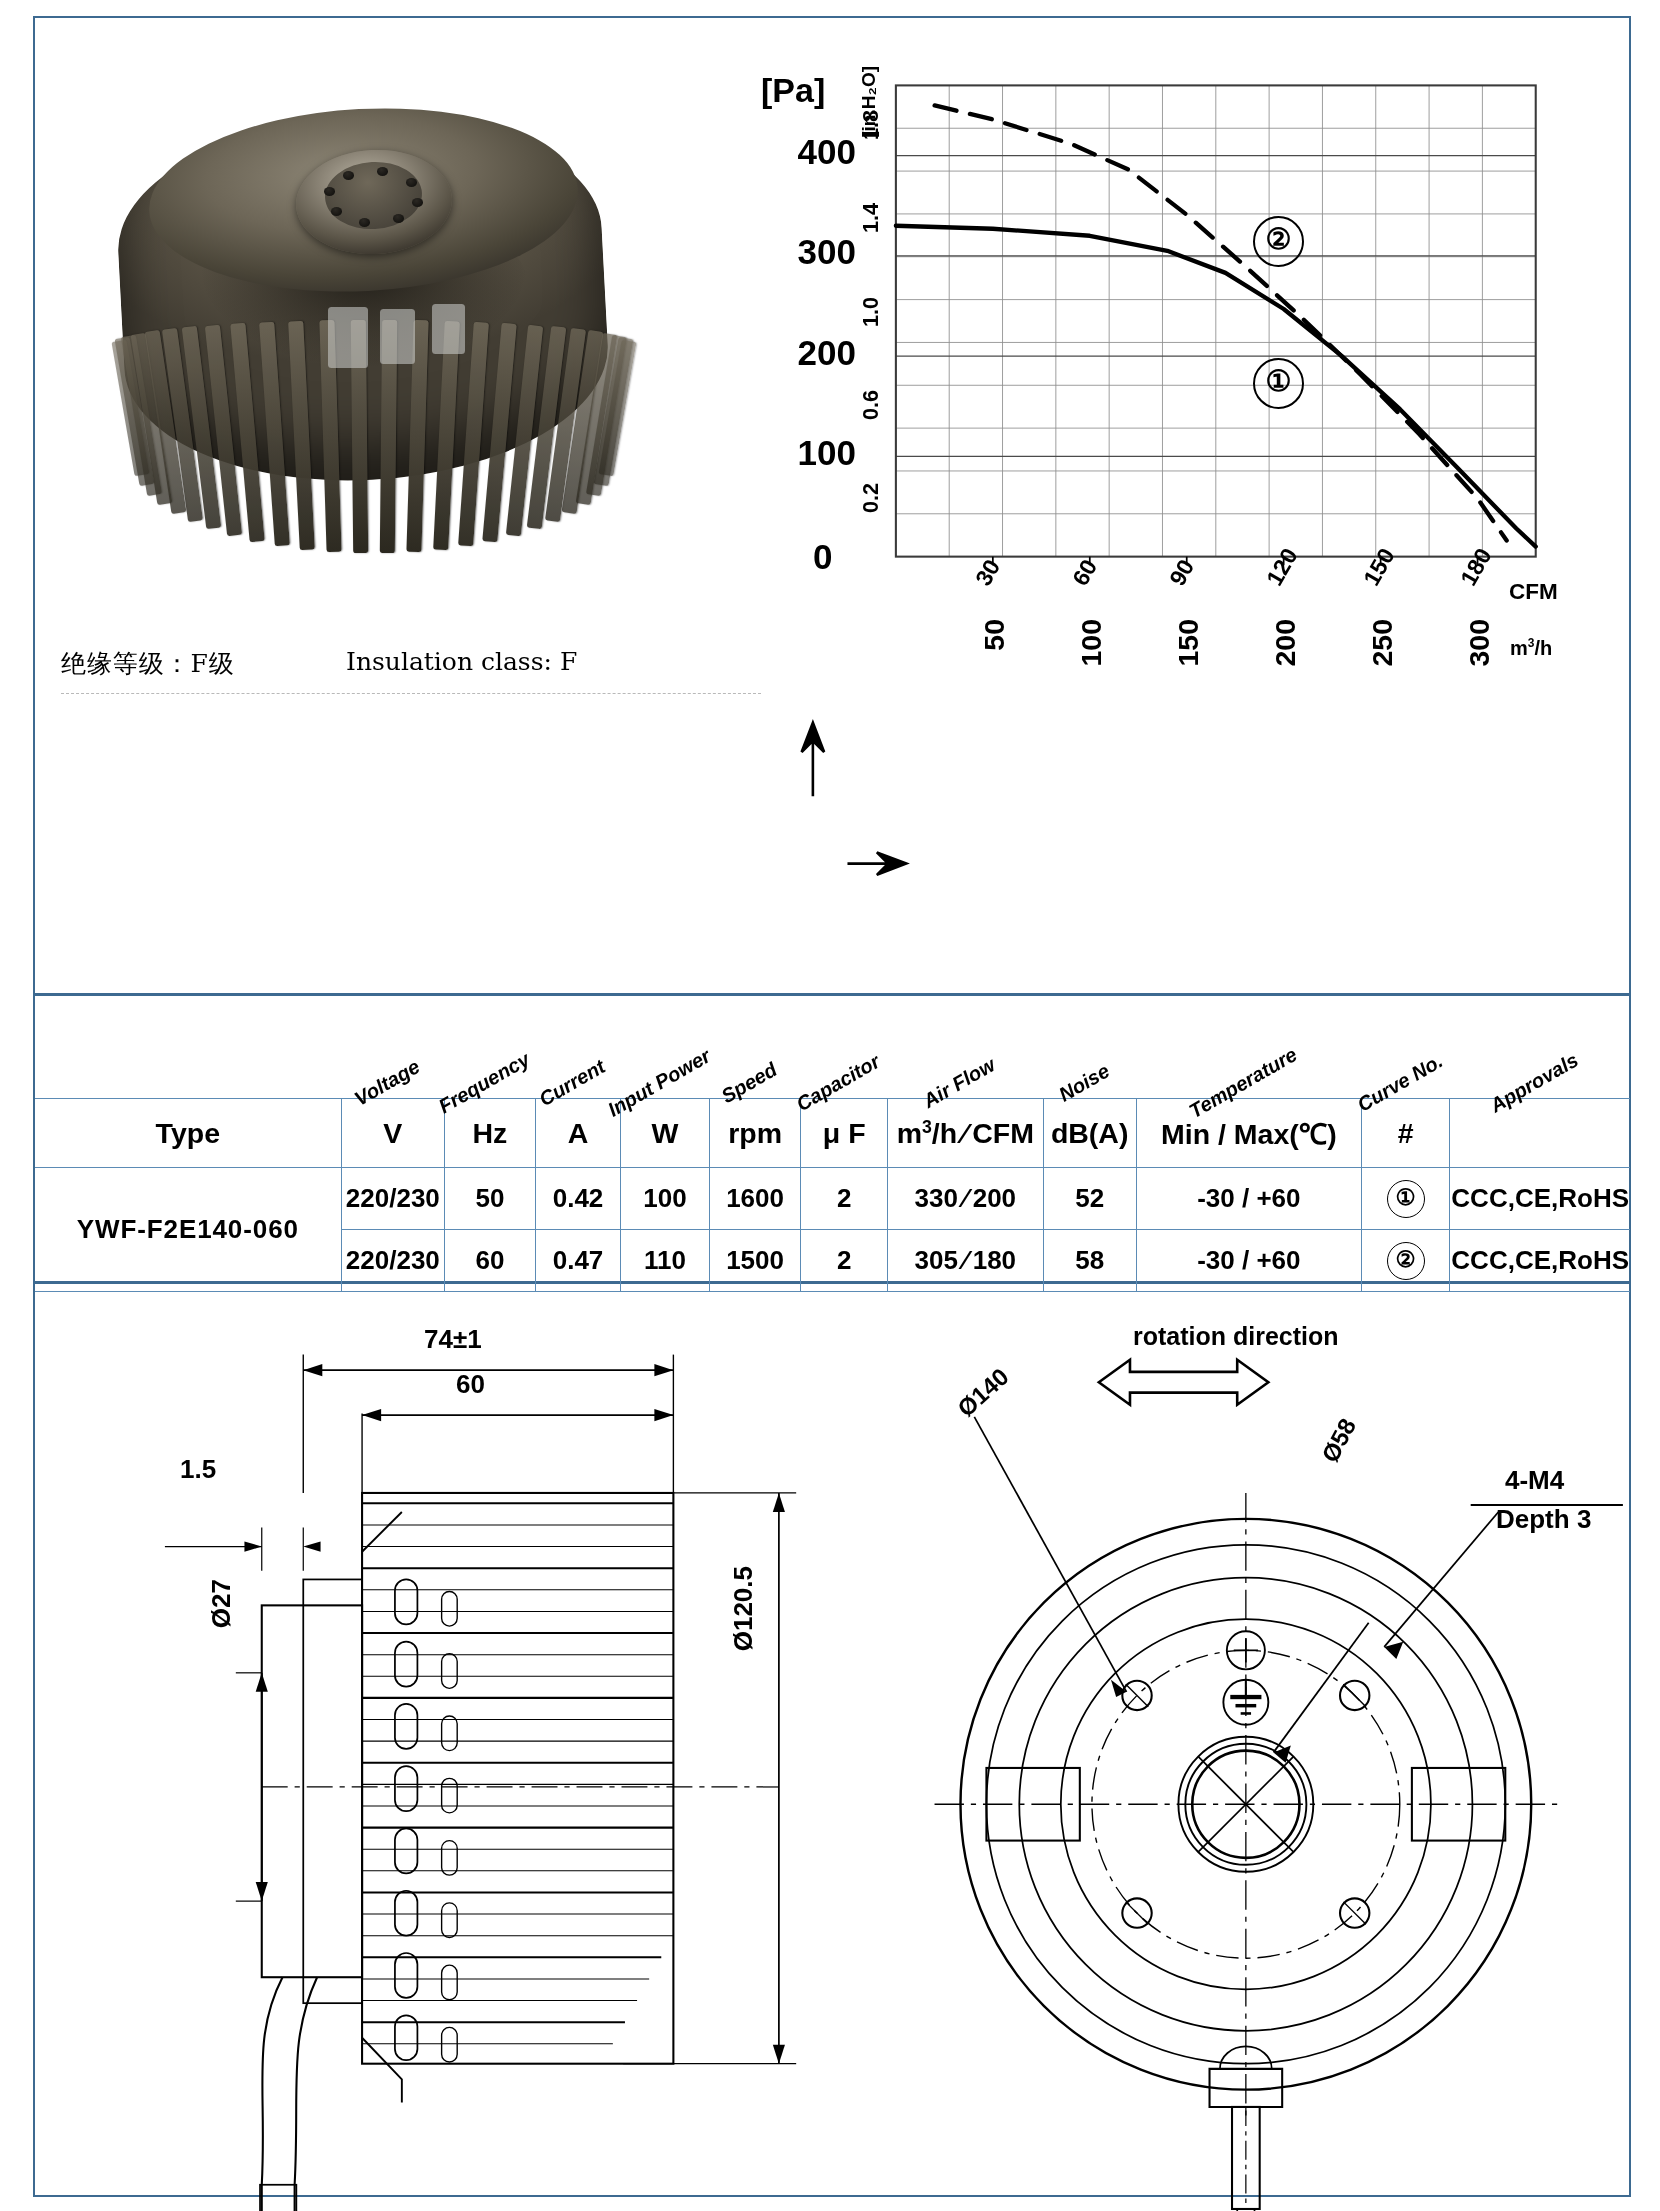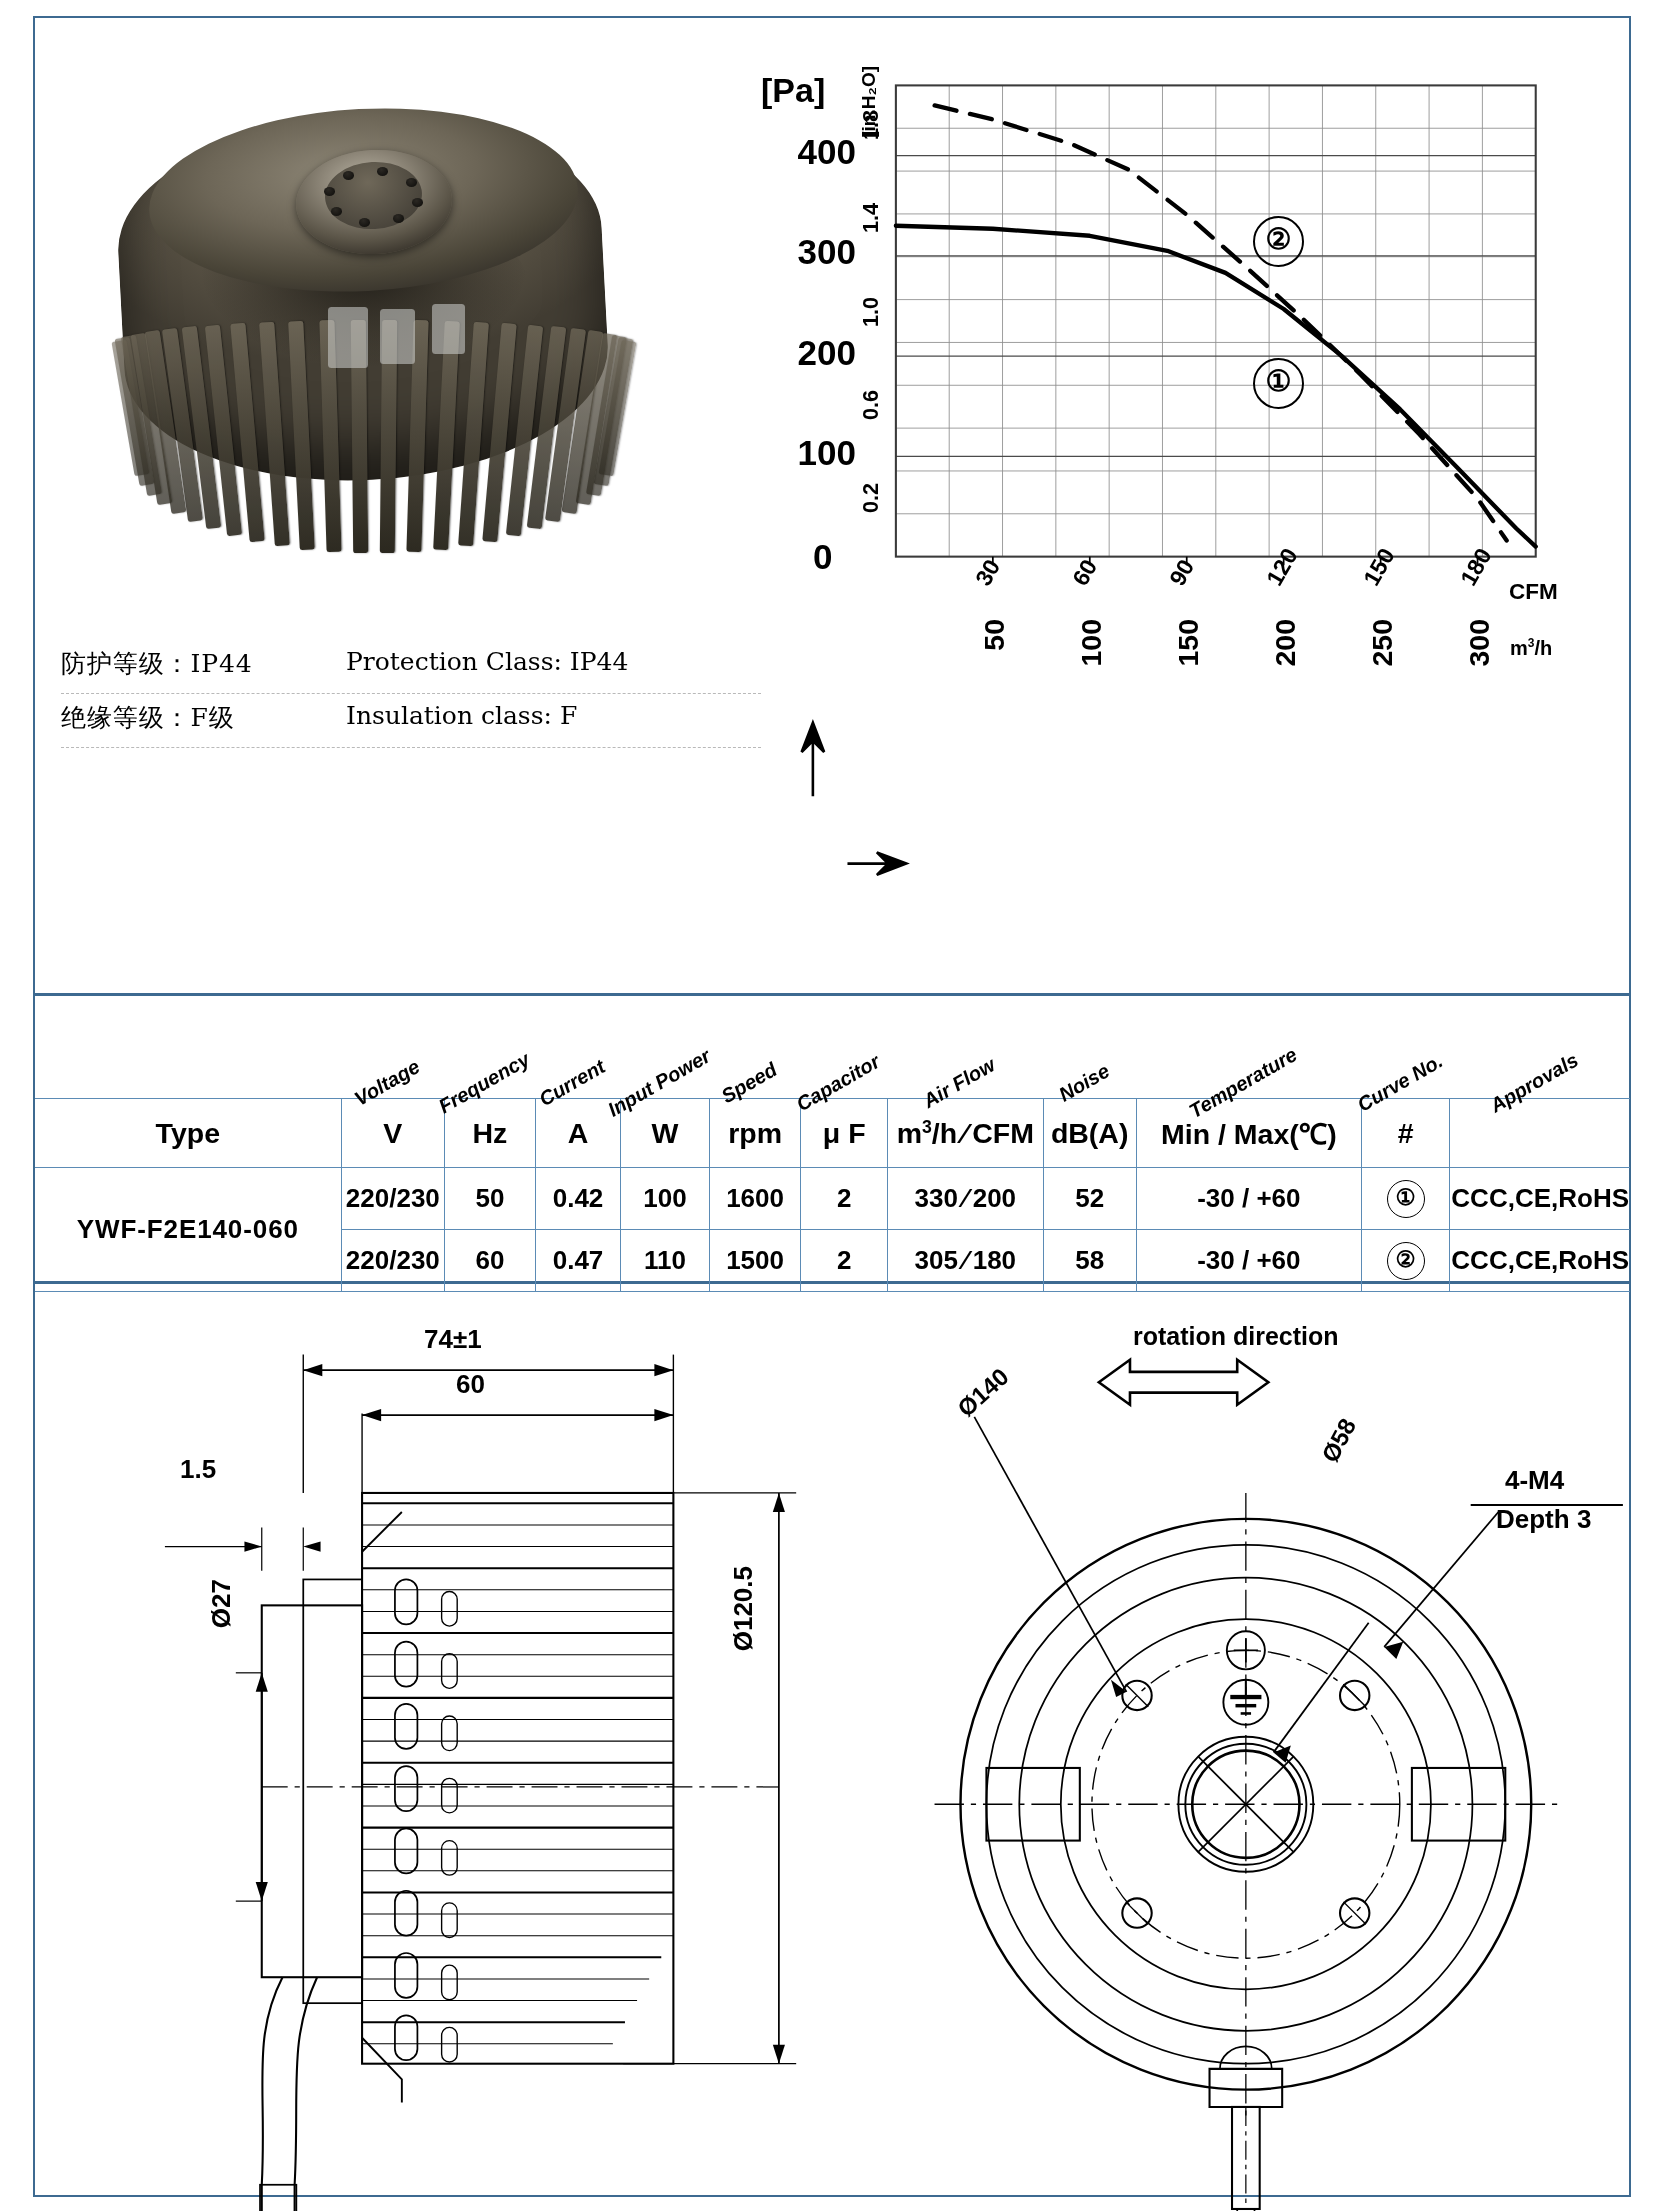--- a/index.html
+++ b/index.html
@@ -139,25 +139,20 @@
           <div class="blade" style="left: 537px; height: 149px; bottom: 115px; opacity: 0.63; transform: rotate(9.7deg);"></div>
           <div class="blade" style="left: 541px; height: 136px; bottom: 125px; opacity: 0.58; transform: rotate(9.85deg);"></div>
         </div>
     <div class="imp-gap" style="left: 259px; top: 259px; width: 40px; height: 61px; opacity: 0.55;"></div>
         <div class="imp-gap" style="left: 311px; top: 261px; width: 35px; height: 55px; opacity: 0.55;"></div>
         <div class="imp-gap" style="left: 363px; top: 256px; width: 33px; height: 50px; opacity: 0.55;"></div>
       </div>
   </div>
 
   <div class="spec">
-    <div class="spec-row">
-      <div class="spec-cn"><span>防护等级：</span><span>IP44</span></div>
-      <div class="spec-en">Protection Class: IP44</div>
-      <div class="dash"></div>
-    </div>
     <div class="spec-row">
       <div class="spec-cn"><span>绝缘等级：</span><span>F级</span></div>
       <div class="spec-en">Insulation class: F</div>
       <div class="dash"></div>
     </div>
   </div>
 
   <div class="chart">
     <div class="lbl-pa">[Pa]</div>
     <div class="lbl-in">[in.H₂O]</div>

